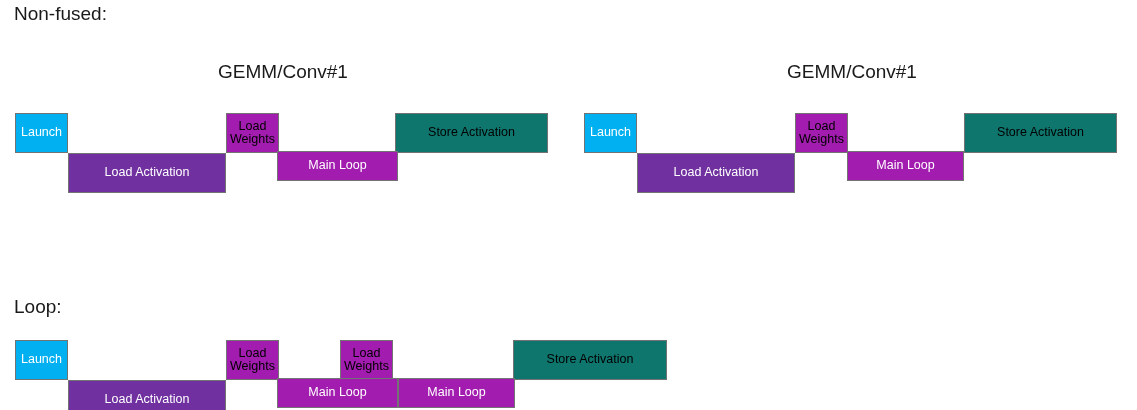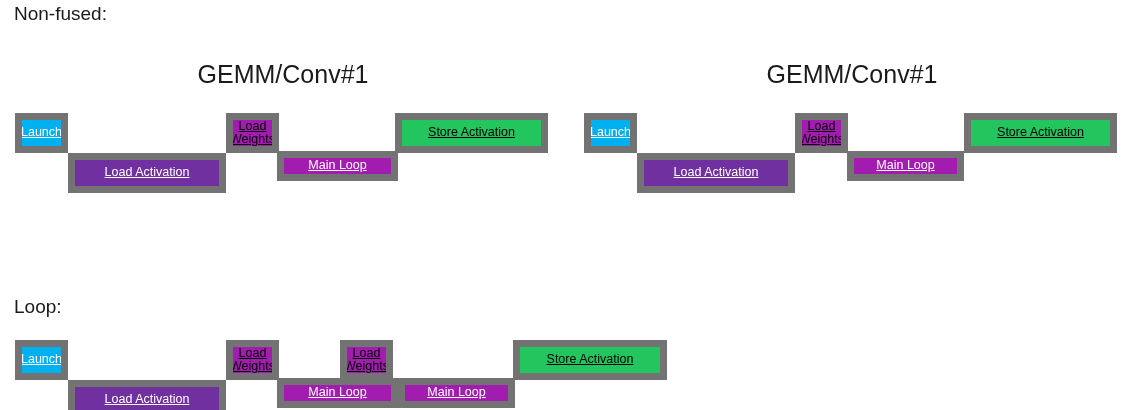--- a/index.html
+++ b/index.html
@@ -17,45 +17,44 @@
   }
   .section-label {
     position: absolute;
     font-size: 19px;
     line-height: 1;
     color: #1a1a1a;
     white-space: nowrap;
   }
   .kernel-title {
     position: absolute;
-    font-size: 25px;
+    font-size: 19px;
     line-height: 1;
     color: #1a1a1a;
     white-space: nowrap;
     text-align: center;
     transform: translateX(-50%);
   }
   .block {
     position: absolute;
     box-sizing: border-box;
-    border: 7px solid #737373;
+    border: 1px solid #737373;
     display: flex;
     align-items: center;
     justify-content: center;
     font-size: 12.5px;
     line-height: 1.05;
     text-align: center;
     white-space: pre-line;
     overflow: hidden;
-    text-decoration: underline;
   }
   .block.launch   { background: #00b0f0; color: #ffffff; }
   .block.purple   { background: #7030a0; color: #ffffff; margin-top: 40px; }
   .block.weights  { background: #a21caf; color: #000000; }
-  .block.store    { background: #22c55e; color: #000000; }
+  .block.store    { background: #0f766e; color: #000000; }
   .block.mainloop { background: #a21caf; color: #ffffff; }
 </style>
 </head>
 <body>
 
 <div id="diagram-root">
     <div class="section-label" style="left: 14px; top: 4px;">Non-fused:</div>
     <div class="kernel-title" style="left: 283px; top: 62px;">GEMM/Conv#1</div>
     <div class="block launch" style="left: 15px; top: 113px; width: 53px; height: 40px;">Launch</div>
     <div class="block purple" style="left: 68px; top: 113px; width: 158px; height: 40px;">Load Activation</div>

